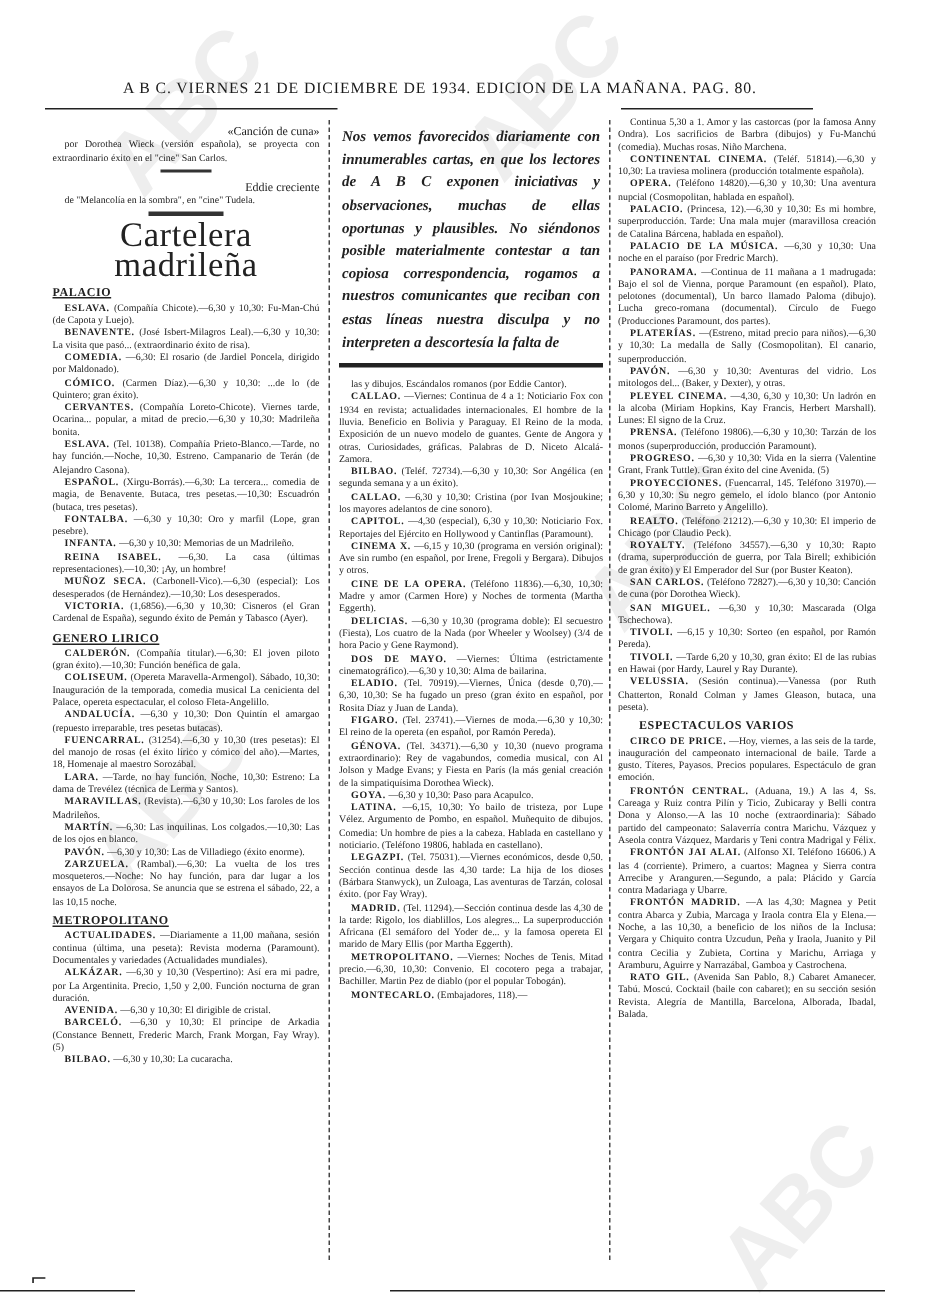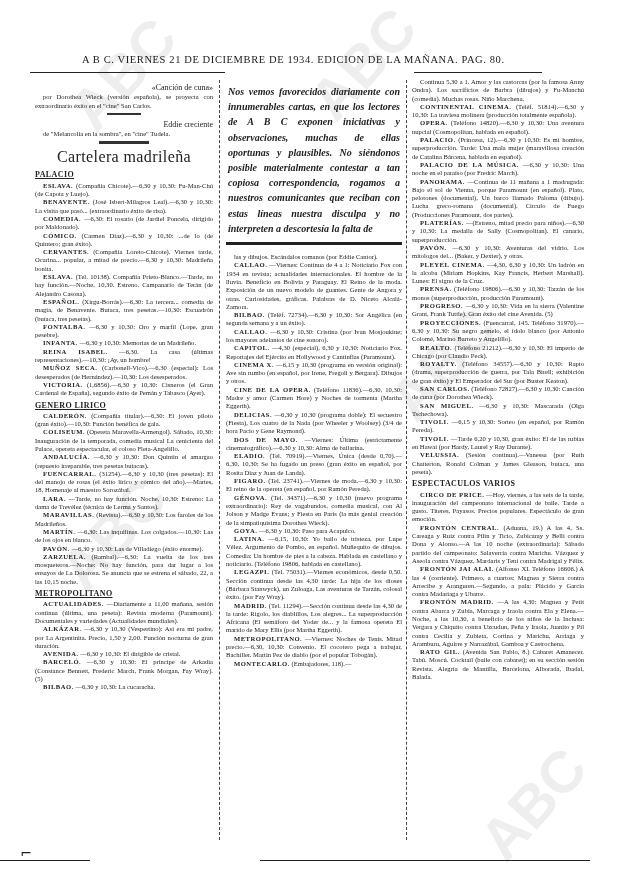--- a/index.html
+++ b/index.html
@@ -30,28 +30,28 @@
       position: absolute; width: 0; border-left: 1px dashed #444;
     }
     .small-title {
       text-align: right; font-size: 8px; margin: 6px 0 1px;
     }
     .sep {
       width: 34px; height: 2px; background: #333; margin: 3px auto;
     }
     .sep.wide { width: 50px; height: 3px; }
     .main-title {
-      text-align: center; font-size: 16px; line-height: 20px; margin: 2px 0 4px;
+      text-align: center; font-size: 23px; line-height: 20px; margin: 2px 0 4px;
       letter-spacing: 0.4px;
     }
     .section-head {
       font-weight: bold; font-size: 8px; text-decoration: underline;
       margin: 4px 0 2px; letter-spacing: 0.4px;
     }
-    .section-head.varios { text-decoration: none; }
+    .section-head.varios { text-decoration: none; margin-left: 14px; }
     .entry { text-indent: 8px; margin: 0; }
     .entry .name { font-weight: bold; letter-spacing: 0.5px; }
     .notice {
       font-style: italic; font-weight: bold; font-size: 10px; line-height: 15.2px;
       text-align: justify; padding: 6px 2px 2px;
     }
     .notice .last { display: block; text-align: center; }
     .notice-rule { height: 3px; background: #222; margin: 4px 0 8px; }
     .watermark {
       position: absolute; font-family: "Liberation Sans", sans-serif;

